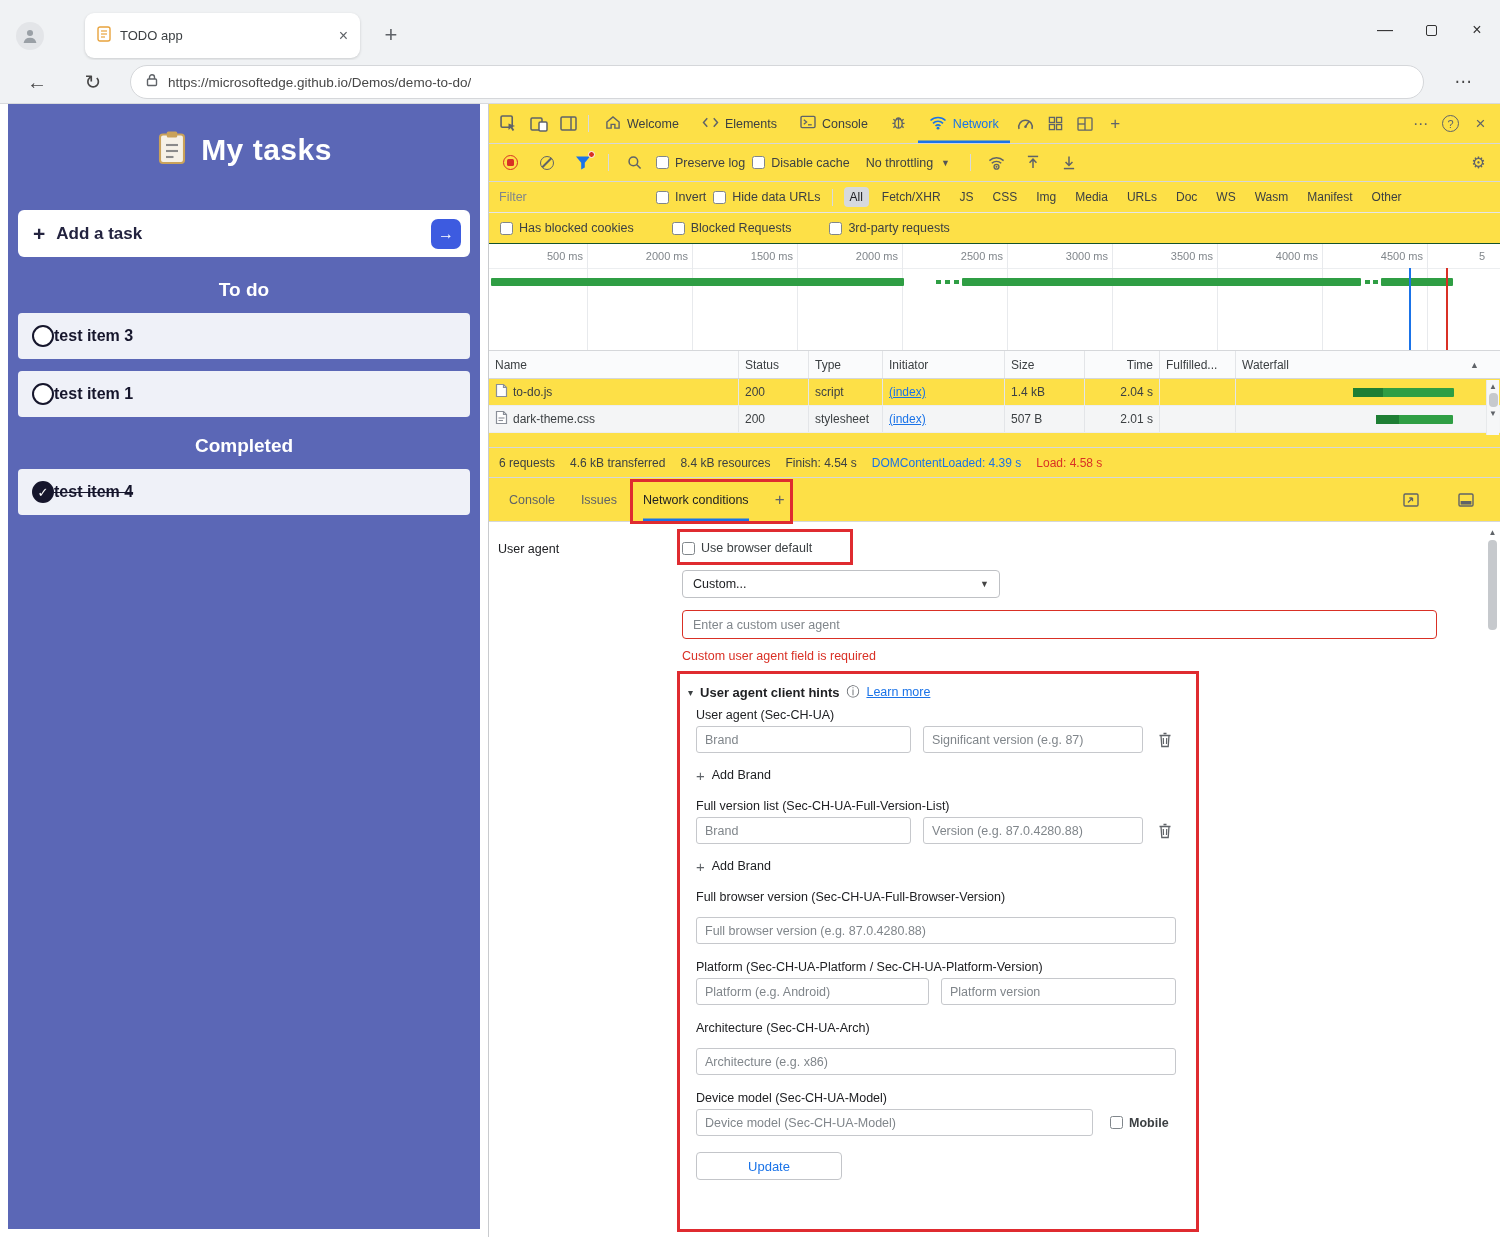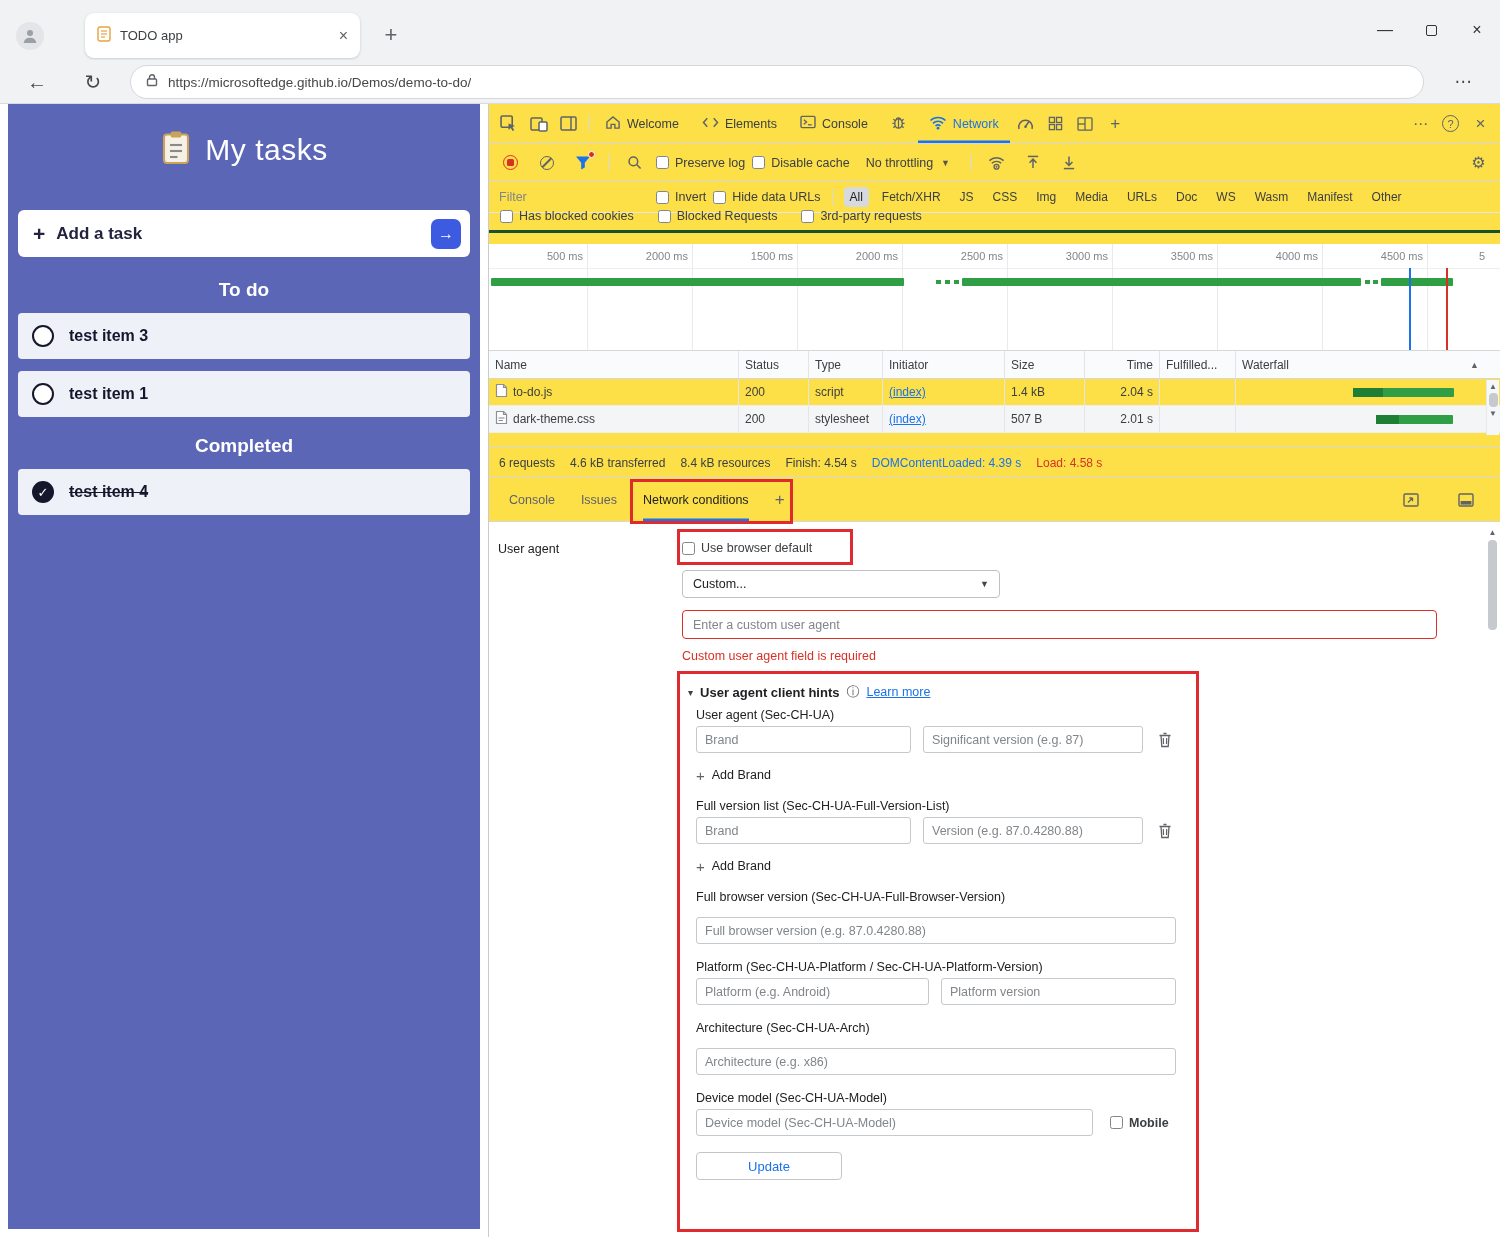--- a/index.html
+++ b/index.html
@@ -22,27 +22,27 @@
   
   .navbar{position:absolute;left:0;top:60px;right:0;height:44px;background:#f0f2f4;border-bottom:1px solid #d8dadd}
   .nav-btn{position:absolute;top:7px;width:30px;height:30px;font-size:20px;color:#474747;text-align:center;line-height:30px}
   .urlbar{position:absolute;left:130px;top:5px;height:34px;right:76px;background:#fff;border:1px solid #d5d7da;border-radius:17px;display:flex;align-items:center;padding:0 15px;gap:10px}
   .url-text{font-size:13.5px;color:#474747;white-space:nowrap;overflow:hidden}
 
   
   .page{position:absolute;left:0;top:104px;width:488px;bottom:0;background:#fff}
   .todo{position:absolute;left:8px;top:0;right:8px;bottom:8px;background:#5b67b6;overflow:hidden}
   .todo-header{display:flex;align-items:center;justify-content:center;gap:13px;padding-top:26px}
-  .todo-title{color:#fff;font-size:30px;font-weight:normal;letter-spacing:.5px}
+  .todo-title{color:#fff;font-size:30px;font-weight:bold;letter-spacing:.5px}
   .add-task{margin:40px 10px 0;background:#fff;border-radius:6px;height:47px;display:flex;align-items:center;padding:0 9px 0 15px;gap:11px}
   .add-plus{font-size:21px;font-weight:bold;color:#23233f}
   .add-label{font-size:17px;font-weight:bold;color:#23233f;flex:1}
   .add-submit{width:30px;height:30px;border-radius:7px;background:#3d5be0;color:#fff;display:flex;align-items:center;justify-content:center;font-size:16px}
   .section-h{color:#fff;font-size:19px;font-weight:bold;text-align:center;margin-top:22px;height:22px}
-  .task{margin:12px 10px 0;background:#eff1f8;border-radius:4px;height:46px;display:flex;align-items:center;padding:0 14px;gap:15px}
+  .task{margin:12px 10px 0;background:#eff1f8;border-radius:4px;height:46px;display:flex;align-items:center;padding:0 14px;}
   .task-check{width:22px;height:22px;border-radius:50%;border:2.6px solid #16162c;background:#fff;flex:0 0 auto;display:flex;align-items:center;justify-content:center;font-size:13px;color:#fff}
   .task-check.checked{background:#16162c}
   .task-text{font-size:16px;font-weight:bold;color:#16162c}
   .task-text.done{text-decoration:line-through}
   .section-h.completed{margin-top:18px}
 
   
   .devtools{position:absolute;left:488px;top:104px;right:0;bottom:0;background:#fde047;border-left:1px solid #c9cbce;font-size:12px;color:#3c4043}
   .dt-row{position:absolute;left:0;right:0;display:flex;align-items:center}
   .vdiv{width:1px;height:17px;background:#d8dade;margin:0 4px;flex:0 0 auto}
@@ -62,21 +62,21 @@
   .block-icon::after{content:"";position:absolute;left:5px;top:-1px;width:1.6px;height:13px;background:#5f6368;transform:rotate(45deg)}
   .badge{position:absolute;right:2px;top:2px;width:7px;height:7px;border-radius:50%;background:#d93025;border:1.5px solid #fff}
   .throttle{display:flex;align-items:center;gap:8px;padding:3px 9px;font-size:12.5px;color:#3c4043;white-space:nowrap}
   .caret{font-size:9px;color:#555}
 
   .dt-filter1{top:78px;height:31px;border-bottom:1px solid #e4e6e9;padding:0 10px;gap:7px}
   .filter-input{border:none;outline:none;font-size:12.5px;width:150px;color:#202124;background:transparent}
   .filter-input::placeholder{color:#80868b}
   .chip{padding:3px 6px;border-radius:4px;font-size:12px;color:#3c4043;white-space:nowrap}
   .chip.active{background:#d6d9dd;color:#202124}
-  .dt-filter2{top:98px;height:31px;border-bottom:3px solid #14532d;padding:0 11px;gap:24px}
+  .dt-filter2{top:109px;height:31px;border-bottom:1px solid #14532d;padding:0 11px;gap:38px}
 
   .dt-timeline{position:absolute;top:140px;height:107px;left:0;right:0;border-bottom:1px solid #d5d7da;overflow:hidden;background:#fff}
   .tl-topline{position:absolute;left:0;right:0;top:24px;height:1px;background:#eceef0}
   .tl-grid{position:absolute;top:0;bottom:0;width:1px;background:#e8eaed}
   .tl-label{position:absolute;top:6px;font-size:11px;color:#80868b;width:96px;text-align:right;white-space:nowrap}
   .tl-bar{position:absolute;top:34px;height:8px;background:#2f9e44;border-radius:1px}
   .tl-dash{position:absolute;top:36px;height:4px;background:#2f9e44;width:5px}
   .tl-blue{position:absolute;top:24px;bottom:0;width:2px;background:#1a73e8}
   .tl-red{position:absolute;top:24px;bottom:0;width:2px;background:#d93025}
 

